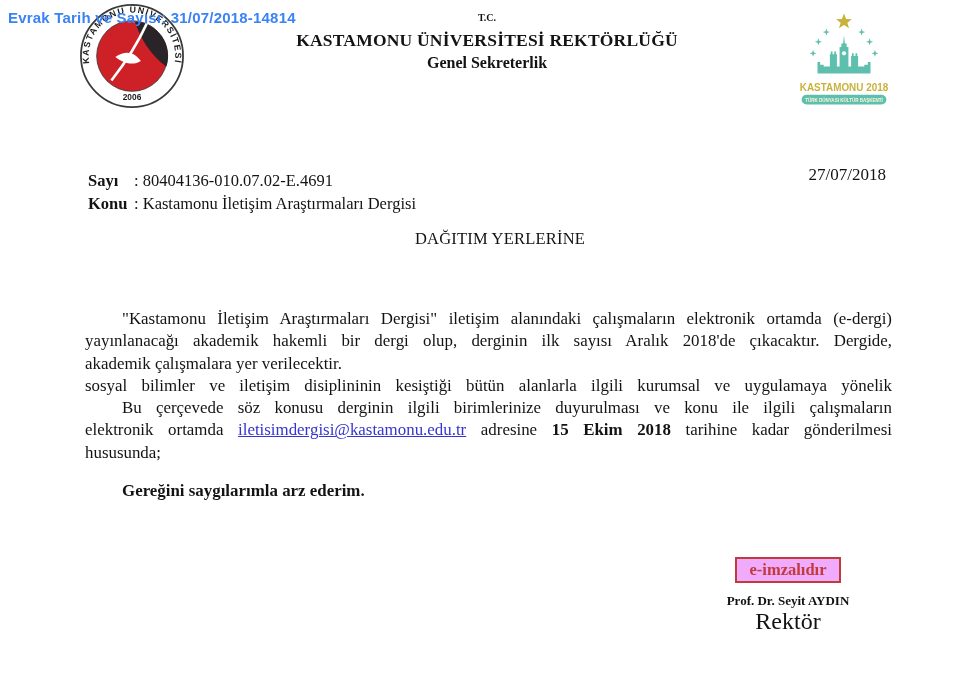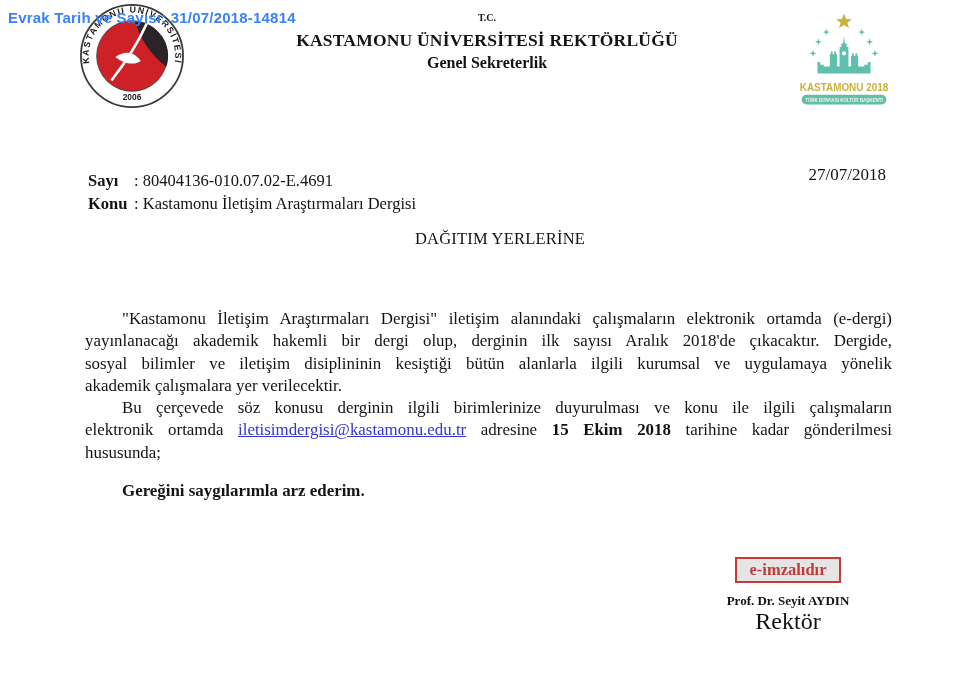--- a/index.html
+++ b/index.html
@@ -37,21 +37,21 @@
   .line.last { text-align-last:left; }
   .line.indent { padding-left:37px; }
   .para2 { }
   .closing { margin-top:16px; padding-left:37px; line-height:22.3px;font-weight:bold; }
   .email { color:#3434D0; text-decoration:underline; cursor:pointer; }
   .bold-date { font-weight:bold; }
 
   .sig { position:absolute; left:660px; top:557px; width:256px; text-align:center; }
   .estamp {
     display:inline-block; border:2px solid #C13B3B; color:#C13B3B;
-    font-weight:bold; font-size:16.5px; padding:1px 13px; background:#e5e5e5;
+    font-weight:bold; font-size:16.5px; padding:1px 13px; background:#f0abfc;
   }
   .sig-name  { font-weight:bold; font-size:13px; margin-top:7px; line-height:21px; }
   .sig-title { font-weight:normal; font-size:24px; line-height:21px; }
 </style>
 </head>
 <body>
 
 <div class="page">
 
   <div class="stamp">Evrak Tarih ve Sayısı: 31/07/2018-14814</div>
@@ -110,22 +110,22 @@
     </div>
   </div>
   <div class="date">27/07/2018</div>
 
   <div class="subject">DAĞITIM YERLERİNE</div>
 
   <div class="body-block">
     <div class="para1">
       <div class="line indent">"Kastamonu İletişim Araştırmaları Dergisi" iletişim alanındaki çalışmaların elektronik ortamda (e-dergi)</div>
       <div class="line">yayınlanacağı akademik hakemli bir dergi olup, derginin ilk sayısı Aralık 2018'de çıkacaktır. Dergide,</div>
+      <div class="line last">akademik çalışmalara yer verilecektir.</div>
       <div class="line">sosyal bilimler ve iletişim disiplininin kesiştiği bütün alanlarla ilgili  kurumsal ve uygulamaya yönelik</div>
-      <div class="line last">akademik çalışmalara yer verilecektir.</div>
     </div>
     <div class="para2">
       <div class="line indent">Bu çerçevede söz konusu derginin ilgili birimlerinize duyurulması ve konu ile ilgili çalışmaların</div>
       <div class="line"><span>elektronik ortamda </span><a class="email">iletisimdergisi@kastamonu.edu.tr</a><span> adresine </span><span class="bold-date">15 Ekim 2018</span><span> tarihine kadar gönderilmesi</span></div>
       <div class="line last">hususunda;</div>
     </div>
     <div class="closing">Gereğini saygılarımla arz ederim.</div>
   </div>
 
   <div class="sig">

